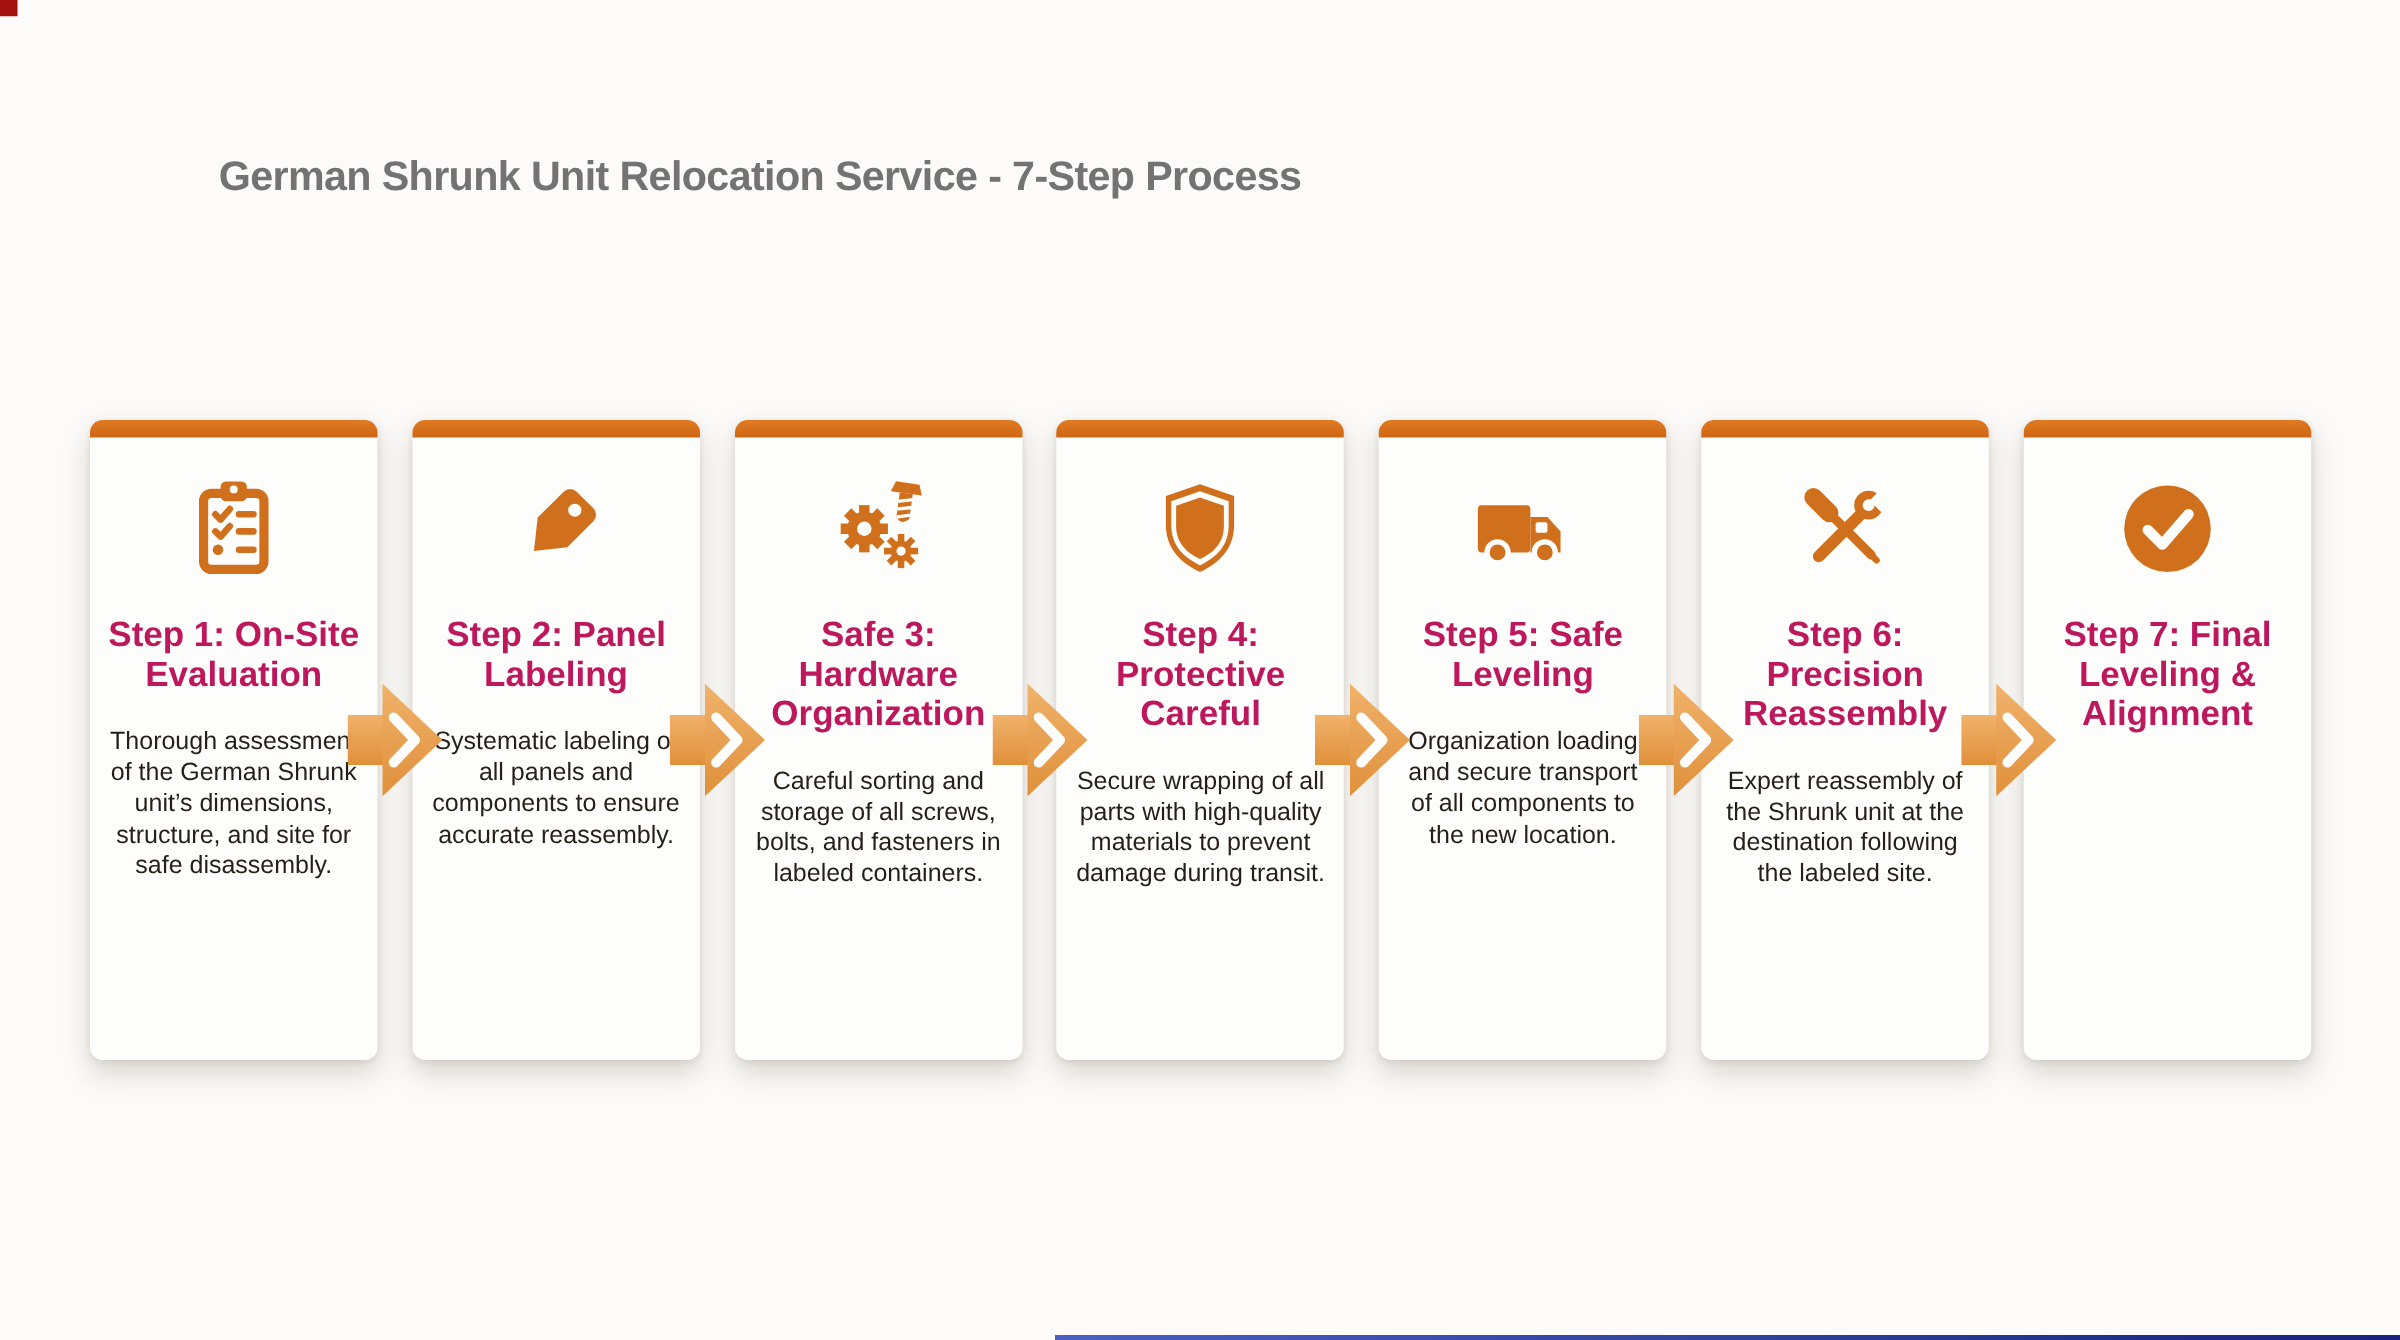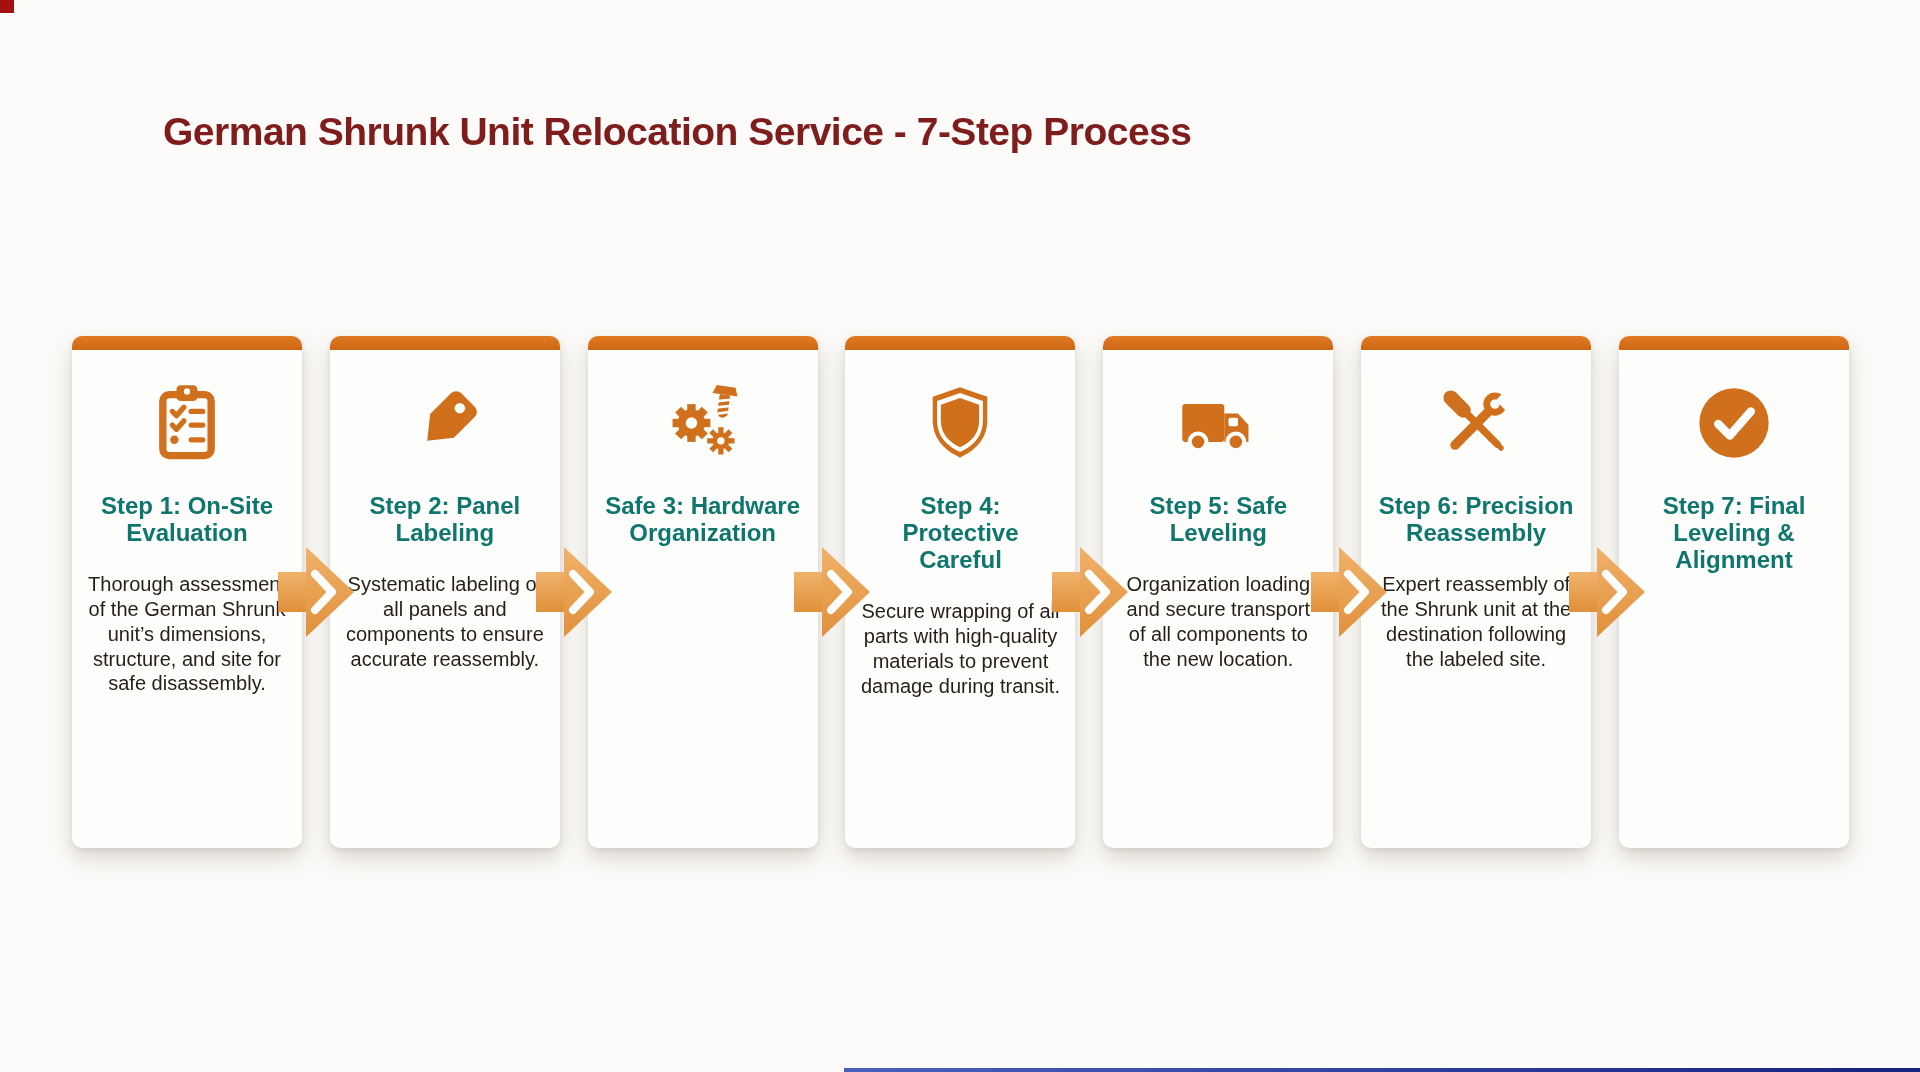--- a/index.html
+++ b/index.html
@@ -19,24 +19,24 @@
     width: 14px; height: 13px;
     background: #A3100E;
   }
   .bottom-line {
     position: absolute; bottom: 0; left: 844px; right: 0;
     height: 4px;
     background: linear-gradient(90deg, #4a5fc0, #16227e);
   }
   .page-title {
     position: absolute; left: 163px; top: 110px;
-    margin: 0;
-    font-size: 39px; font-weight: bold;
+    margin: 12px;
+    font-size: 33px; font-weight: bold;
     letter-spacing: -0.5px;
-    color: #7f1d1d;
+    color: #737373;
     white-space: nowrap;
   }
   .cards-row {
     position: absolute; left: 72px; top: 336px;
     width: 1777px;
     display: flex; justify-content: space-between;
   }
   .card {
     width: 230px; height: 512px;
     box-sizing: border-box;
@@ -51,23 +51,23 @@
     margin: 0 -14px;
     border-radius: 10px 10px 0 0;
     background: linear-gradient(180deg, #E07A22, #CE6614);
   }
   .card-icon {
     height: 90px; margin-top: 28px;
     display: flex; align-items: center; justify-content: center;
   }
   .card-title {
     margin: 24px 0 0;
-    font-size: 24px; font-weight: bold;
+    font-size: 28px; font-weight: bold;
     line-height: 1.13;
-    color: #0f766e;
+    color: #be185d;
   }
   .card-desc {
     margin: 26px 0 0;
     font-size: 20px;
     line-height: 1.24;
     color: #261F18;
   }
   .arrow {
     position: absolute; top: 547px;
     width: 76px; height: 90px;
@@ -160,20 +160,21 @@
           <g transform="rotate(8 60 20)">
             <path d="M51 5 h18 l3 8 h-24 Z" fill="#D0701C"></path>
             <path d="M55 13 h10 v19 q-5 6 -10 0 Z" fill="#D0701C"></path>
             <line x1="54" y1="20" x2="66" y2="17" stroke="#FDFDFC" stroke-width="2.5"></line>
             <line x1="54" y1="26" x2="66" y2="23" stroke="#FDFDFC" stroke-width="2.5"></line>
             <line x1="55" y1="32" x2="65" y2="29" stroke="#FDFDFC" stroke-width="2.5"></line>
           </g>
         </svg>
       </div>
       <h2 class="card-title">Safe 3: Hardware Organization</h2>
+      <p class="card-desc">Careful sorting and storage of all screws, bolts, and fasteners in labeled containers.</p>
     </div>
 
     <div class="card">
       <div class="card-topbar"></div>
       <div class="card-icon">
         <svg width="84" height="84" viewBox="0 0 80 80">
           <path d="M40 6 L66 15 V37 C66 55 55 66 40 73 C25 66 14 55 14 37 V15 Z" fill="#D0701C"></path>
           <path d="M40 6 L66 15 V37 C66 55 55 66 40 73 C25 66 14 55 14 37 V15 Z" fill="#FDFDFC" transform="translate(40 40) scale(0.84) translate(-40 -40)"></path>
           <path d="M40 6 L66 15 V37 C66 55 55 66 40 73 C25 66 14 55 14 37 V15 Z" fill="#D0701C" transform="translate(40 40) scale(0.70) translate(-40 -40)"></path>
         </svg>

